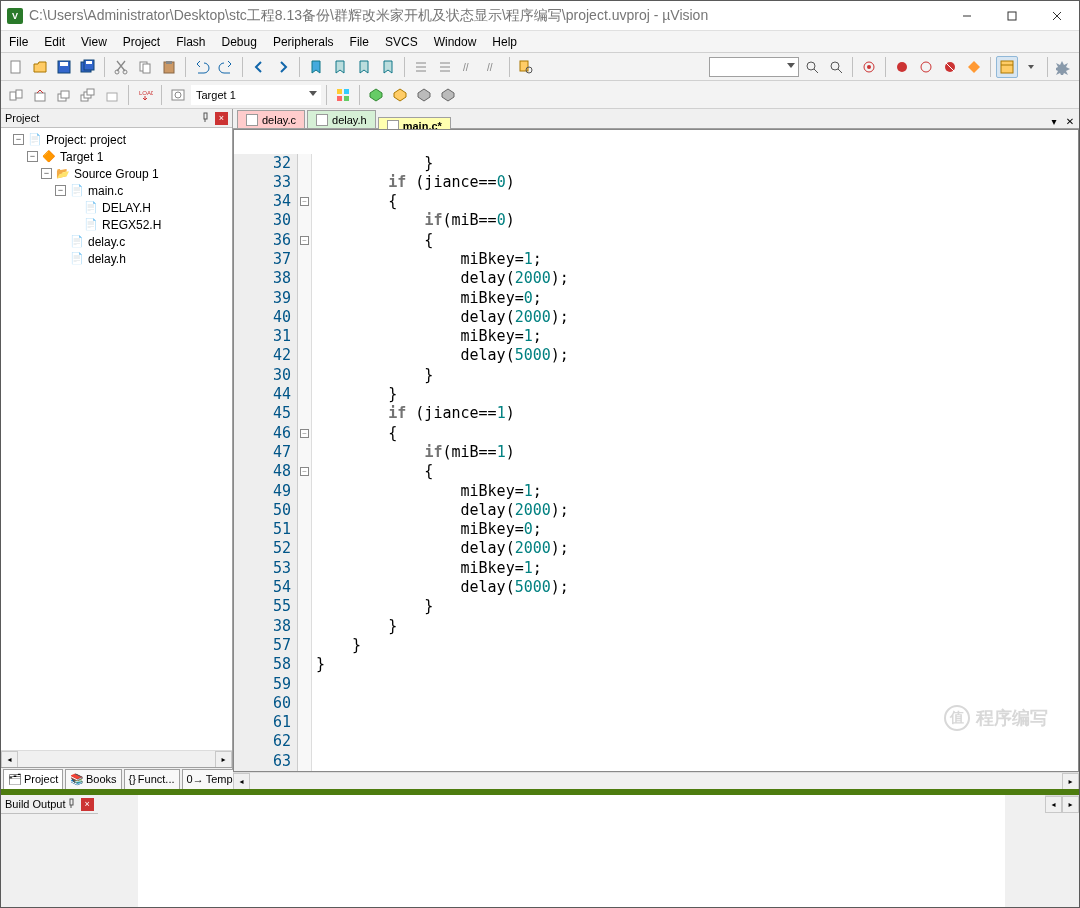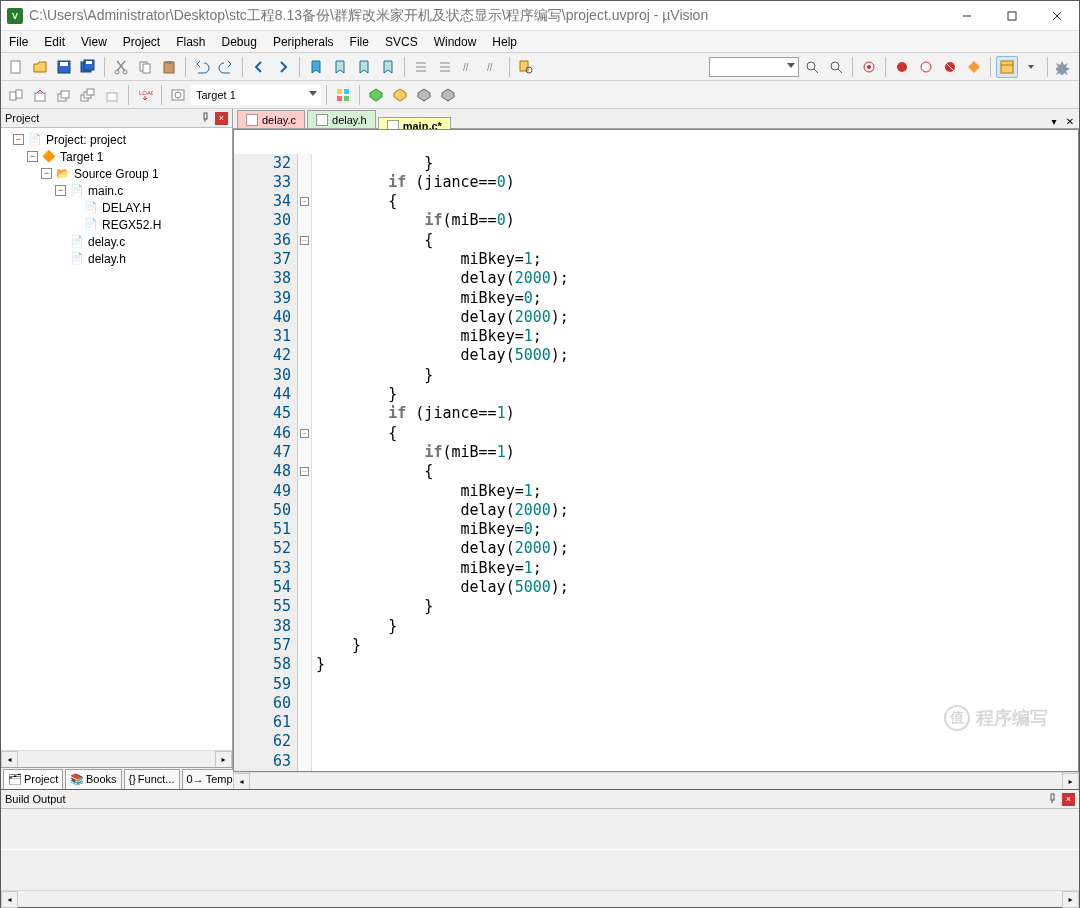--- a/index.html
+++ b/index.html
@@ -70,21 +70,21 @@
 .fold-col { width: 14px; background: #f8f8f8; border-right: 1px solid #ddd; display: flex; flex-direction: column; }
 .fold-cell { height: 19.3px; display: flex; align-items: center; justify-content: center; font-size: 9px; color: #888; }
 .fold-cell .box { width: 9px; height: 9px; border: 1px solid #888; font-size: 8px; line-height: 7px; text-align: center; background: #fff; }
 .code { flex: 1; font-family: Consolas, monospace; font-size: 15px; white-space: pre; padding-left: 4px; overflow: hidden; line-height: 19.3px; }
 .code-line { height: 19.3px; }
 .kw { color: #737373; font-weight: bold; }
 .num { color: #008080; }
 .vscroll { width: 17px; background: #f0f0f0; border-left: 1px solid #dcdcdc; }
 
 
-.build-panel { height: 118px; display: flex; flex-direction: column; border-top: 1px solid #4d7c0f; gap: 40px; }
+.build-panel { height: 118px; display: flex; flex-direction: row; border-top: 6px solid #4d7c0f; gap: 40px; }
 .build-body { flex: 1; background: #fff; overflow: auto; }
 
 
 .statusbar { height: 22px; background: #f0f0f0; border-top: 1px solid #c0c0c0; display: flex; align-items: center; font-size: 11px; }
 .statusbar .cell { padding: 0 10px; border-left: 1px solid #c0c0c0; height: 100%; display: flex; align-items: center; }
 .statusbar .fill { flex: 1; }
 
 
 .watermark { position: absolute; right: 30px; bottom: 40px; color: #d8d8d8; font-size: 18px; font-weight: bold; pointer-events: none; display: flex; align-items: center; gap: 6px; }
 .watermark .wlogo { width: 26px; height: 26px; border: 2px solid #d8d8d8; border-radius: 50%; display: flex; align-items: center; justify-content: center; font-size: 14px; }

